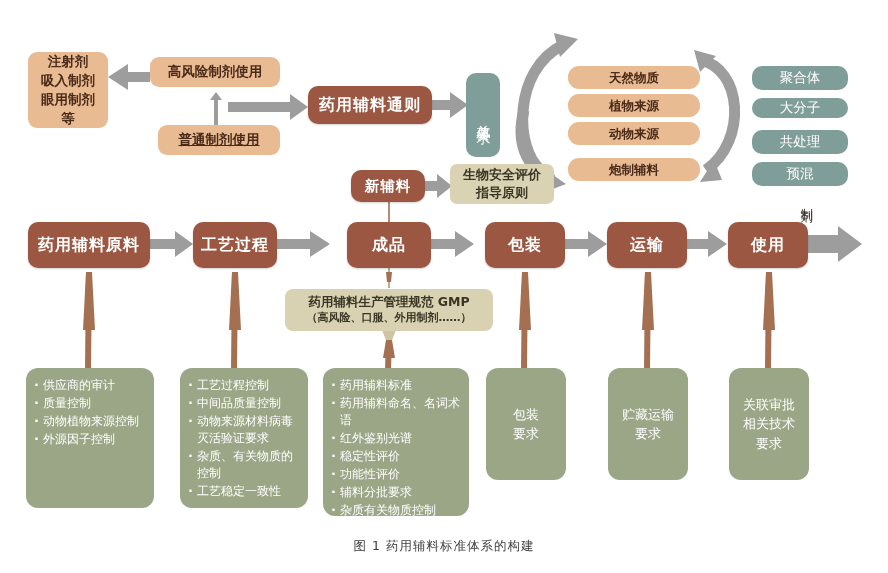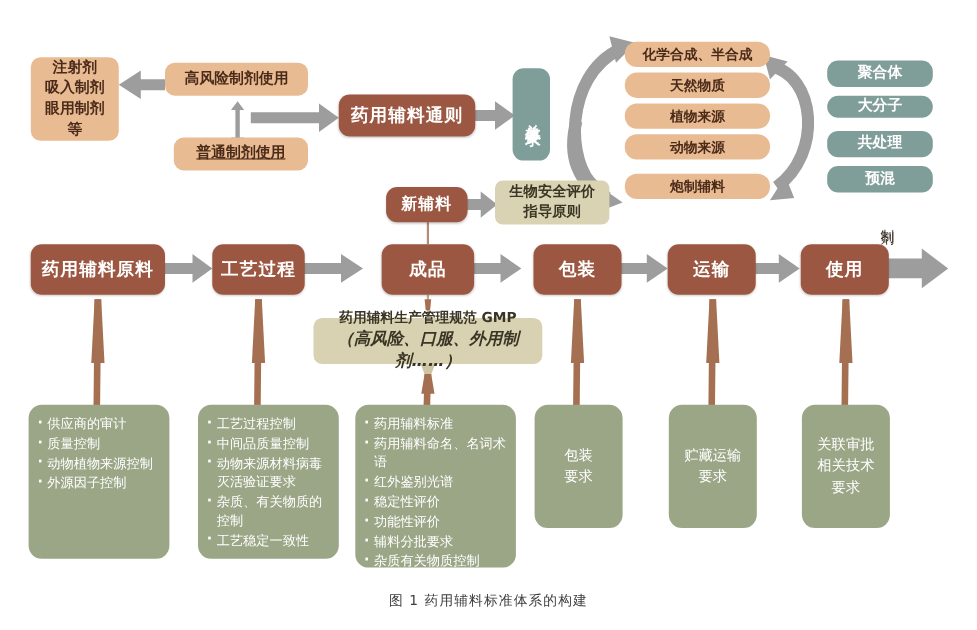--- a/index.html
+++ b/index.html
@@ -57,22 +57,23 @@
   .khaki.gmp{
     font-size:12.5px;
     border-radius:8px;
     background:#d8d2b2;
   }
   
   .teal{
     background:#7f9d99;
     color:#ffffff;
     font-size:13.5px;
-    font-weight:bold;
+    font-weight:normal;
     border-radius:10px;
+    margin-top:11px;
   }
   .teal.vert{
     writing-mode:vertical-rl;
     text-orientation:upright;
     letter-spacing:2px;
     font-size:14px;
     padding-top:4px;
   }
   
   .green{
@@ -228,39 +229,38 @@
 等</div>
 
   <div class="box peach" style="left:150px;top:57px;width:130px;height:30px;">高风险制剂使用</div>
 
   <div class="box peach" style="left:158px;top:125px;width:122px;height:30px;text-decoration:underline;">普通制剂使用</div>
 
   <div class="box brown" style="left:308px;top:86px;width:124px;height:38px;">药用辅料通则</div>
 
   <div class="box teal vert" style="left:466px;top:62px;width:34px;height:84px;">总体要求</div>
 
-  <div class="box peach pill" style="left:568px;top:38px;width:132px;height:23px;">化学合成、半合成</div>
   <div class="box peach pill" style="left:568px;top:66px;width:132px;height:23px;">天然物质</div>
   <div class="box peach pill" style="left:568px;top:94px;width:132px;height:23px;">植物来源</div>
   <div class="box peach pill" style="left:568px;top:122px;width:132px;height:23px;">动物来源</div>
   <div class="box peach pill" style="left:568px;top:158px;width:132px;height:23px;">炮制辅料</div>
 
   <div class="box teal" style="left:752px;top:55px;width:96px;height:24px;">聚合体</div>
   <div class="box teal" style="left:752px;top:87px;width:96px;height:20px;">大分子</div>
   <div class="box teal" style="left:752px;top:119px;width:96px;height:24px;">共处理</div>
   <div class="box teal" style="left:752px;top:151px;width:96px;height:24px;">预混</div>
 
   <div class="box brown small" style="left:351px;top:170px;width:74px;height:32px;">新辅料</div>
 
   <div class="box khaki" style="left:450px;top:164px;width:104px;height:40px;">生物安全评价
 指导原则</div>
 
   <div class="box khaki gmp" style="left:285px;top:289px;width:208px;height:42px;flex-direction:column;">
     <span>药用辅料生产管理规范 GMP</span>
-    <span style="font-size:15px;font-style:italic;">（高风险、口服、外用制剂……）</span>
+    <span style="font-size:11px;">（高风险、口服、外用制剂……）</span>
   </div>
 
   <div class="box brown" style="left:28px;top:222px;width:122px;height:46px;">药用辅料原料</div>
   <div class="box brown" style="left:193px;top:222px;width:84px;height:46px;">工艺过程</div>
   <div class="box brown" style="left:347px;top:222px;width:84px;height:46px;">成品</div>
   <div class="box brown" style="left:485px;top:222px;width:80px;height:46px;">包装</div>
   <div class="box brown" style="left:607px;top:222px;width:80px;height:46px;">运输</div>
   <div class="box brown" style="left:728px;top:222px;width:80px;height:46px;">使用</div>
 
   <div class="vlabel" style="left:800px;top:198px;">制剂</div>

